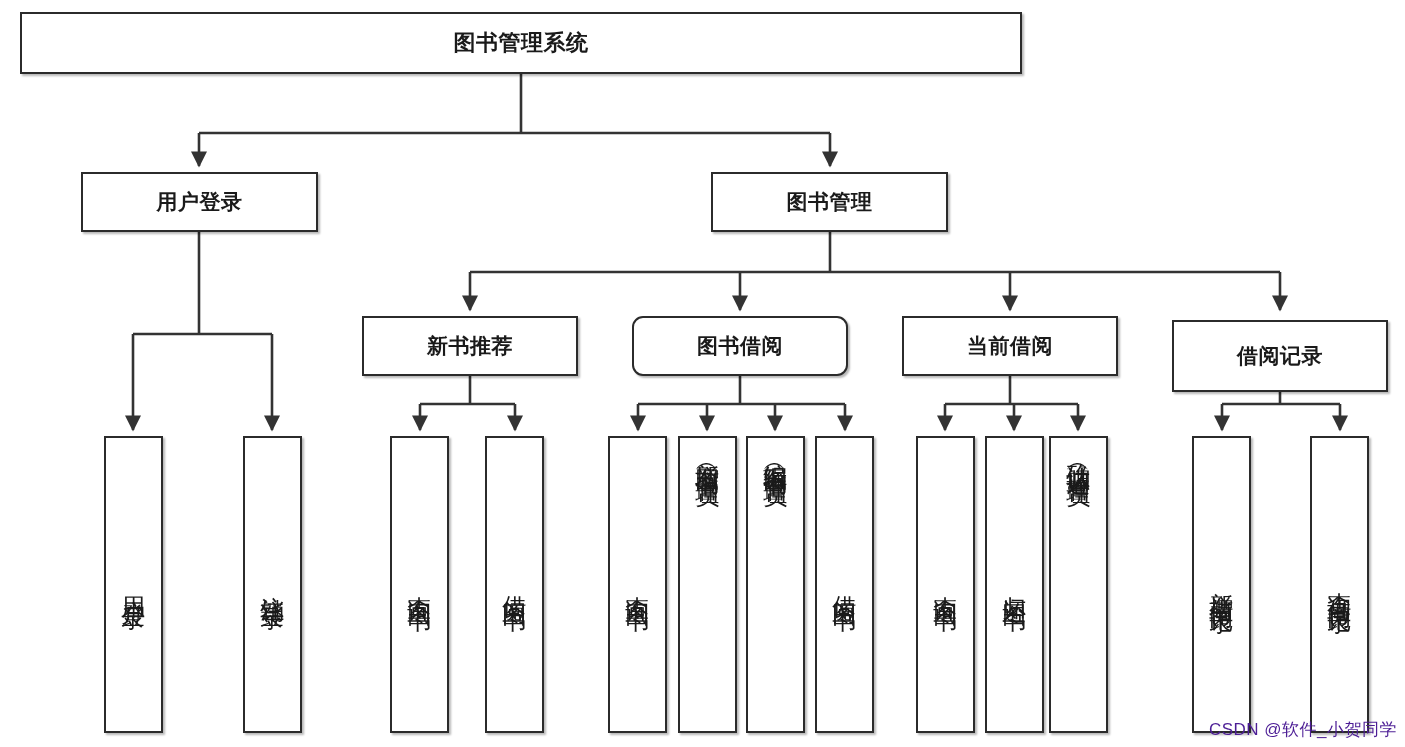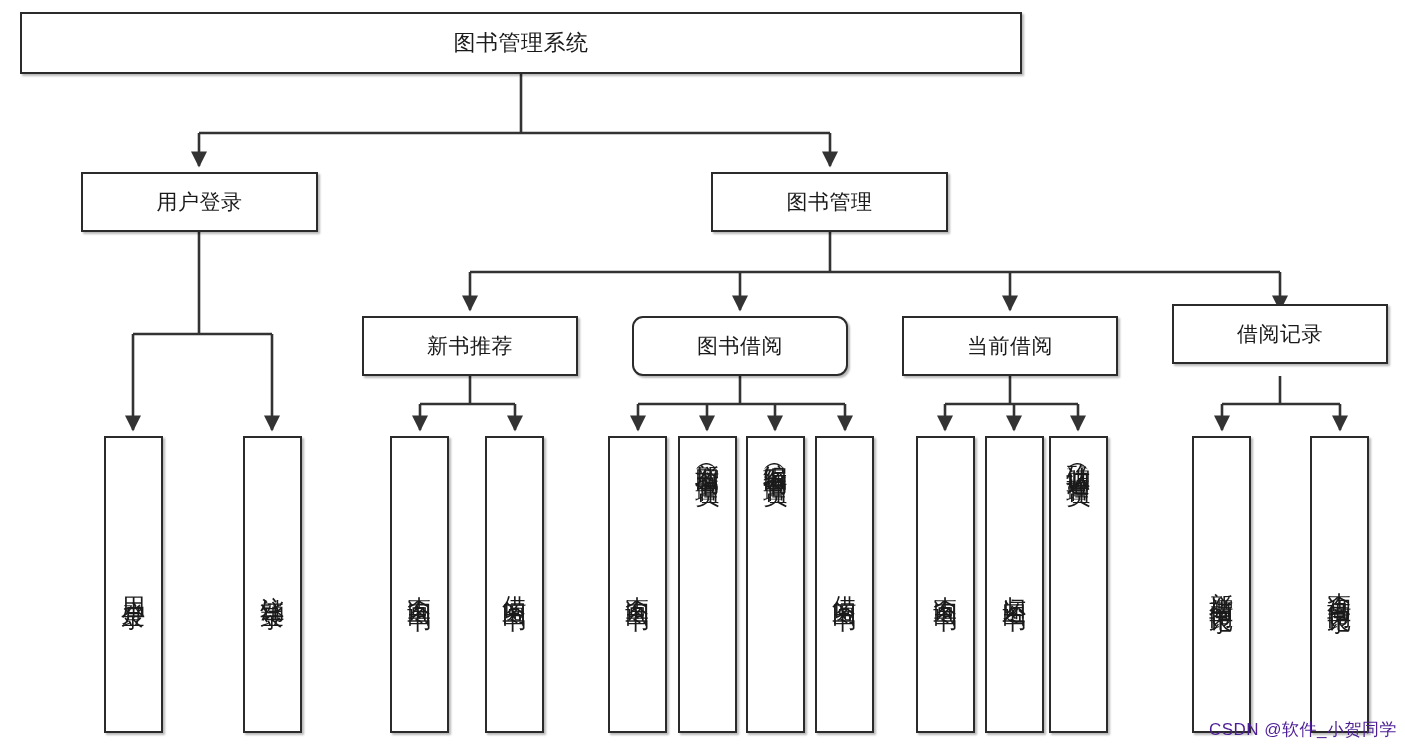--- a/index.html
+++ b/index.html
@@ -39,20 +39,21 @@
   }
   .node .label {
     display: block;
     line-height: 1.18;
     letter-spacing: 0.5px;
   }
   
   .node.horiz .label {
     font-size: 21px;
     white-space: nowrap;
+    font-weight: bold;
   }
   .node.root .label { font-size: 22px; }
   
   .node.vert {
     align-items: flex-start;
     padding-top: 6px;
   }
   .node.vert .label {
     writing-mode: vertical-rl;
     text-orientation: upright;
@@ -148,21 +149,21 @@
 
   <div class="node horiz" style="left:711px; top:172px; width:237px; height:60px;">
     <span class="label">图书管理</span>
   </div>
   <div class="node horiz" style="left:632px; top:316px; width:216px; height:60px;border-radius:11px;">
     <span class="label">图书借阅</span>
   </div>
   <div class="node horiz" style="left:902px; top:316px; width:216px; height:60px;">
     <span class="label">当前借阅</span>
   </div>
-  <div class="node horiz" style="left:1172px; top:304px; width:216px; height:60px;">
+  <div class="node horiz" style="left:1172px; top:320px; width:216px; height:72px;">
     <span class="label">借阅记录</span>
   </div>
 
   <div class="node vert mid" style="left:104px; top:436px; width:59px; height:297px;">
     <span class="label">用户登录</span>
   </div>
   <div class="node vert mid" style="left:243px; top:436px; width:59px; height:297px;">
     <span class="label">注销登录</span>
   </div>
 

